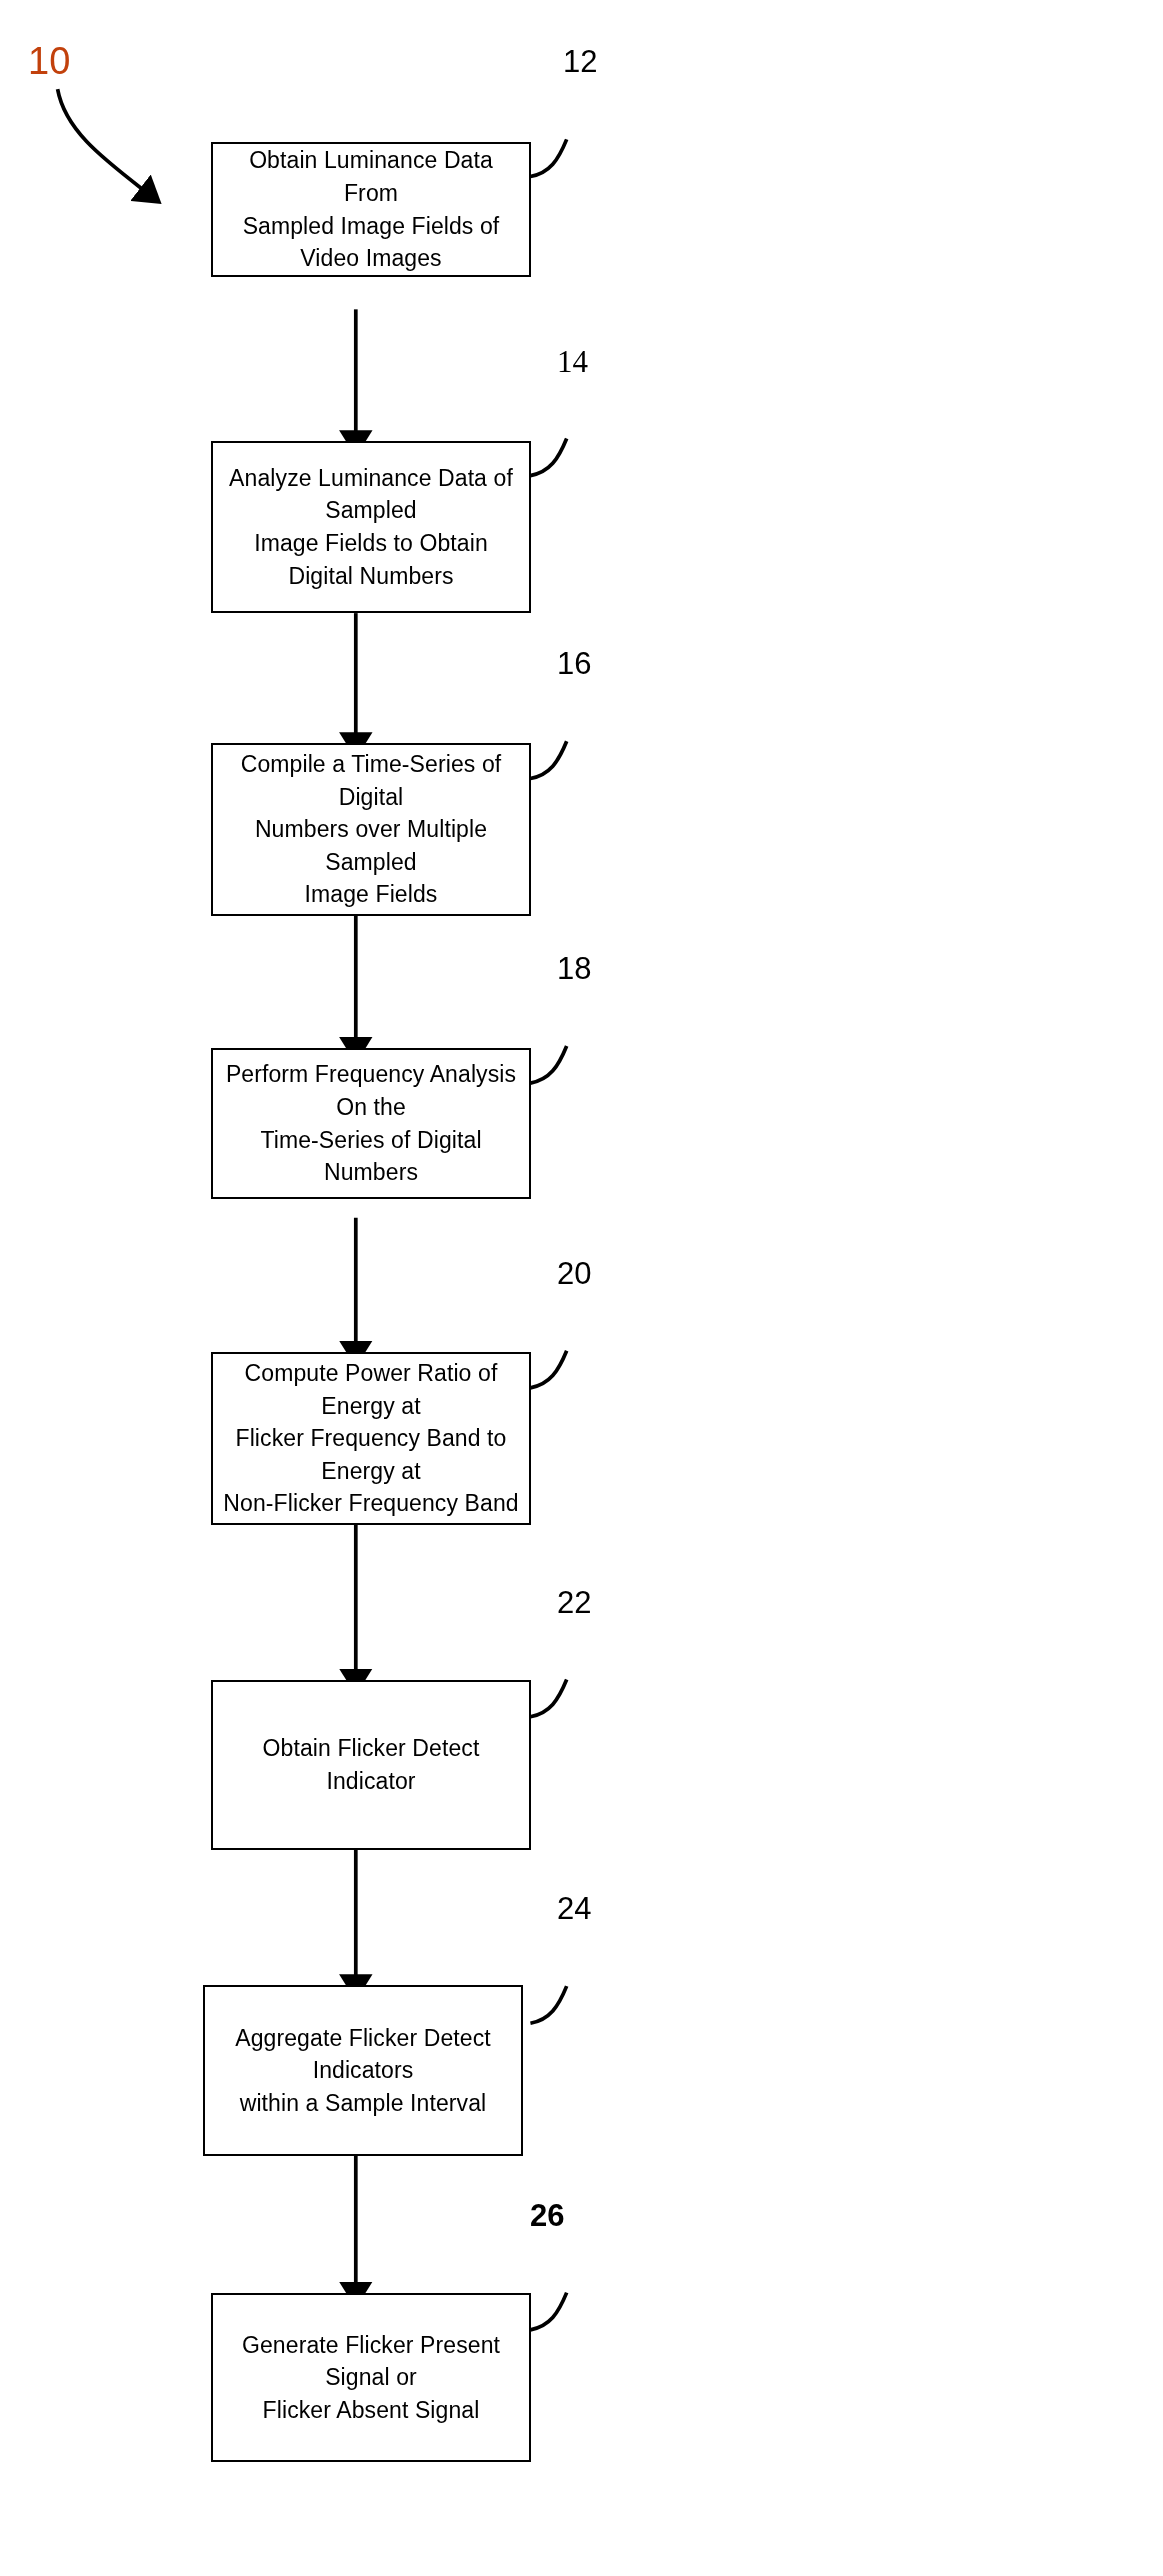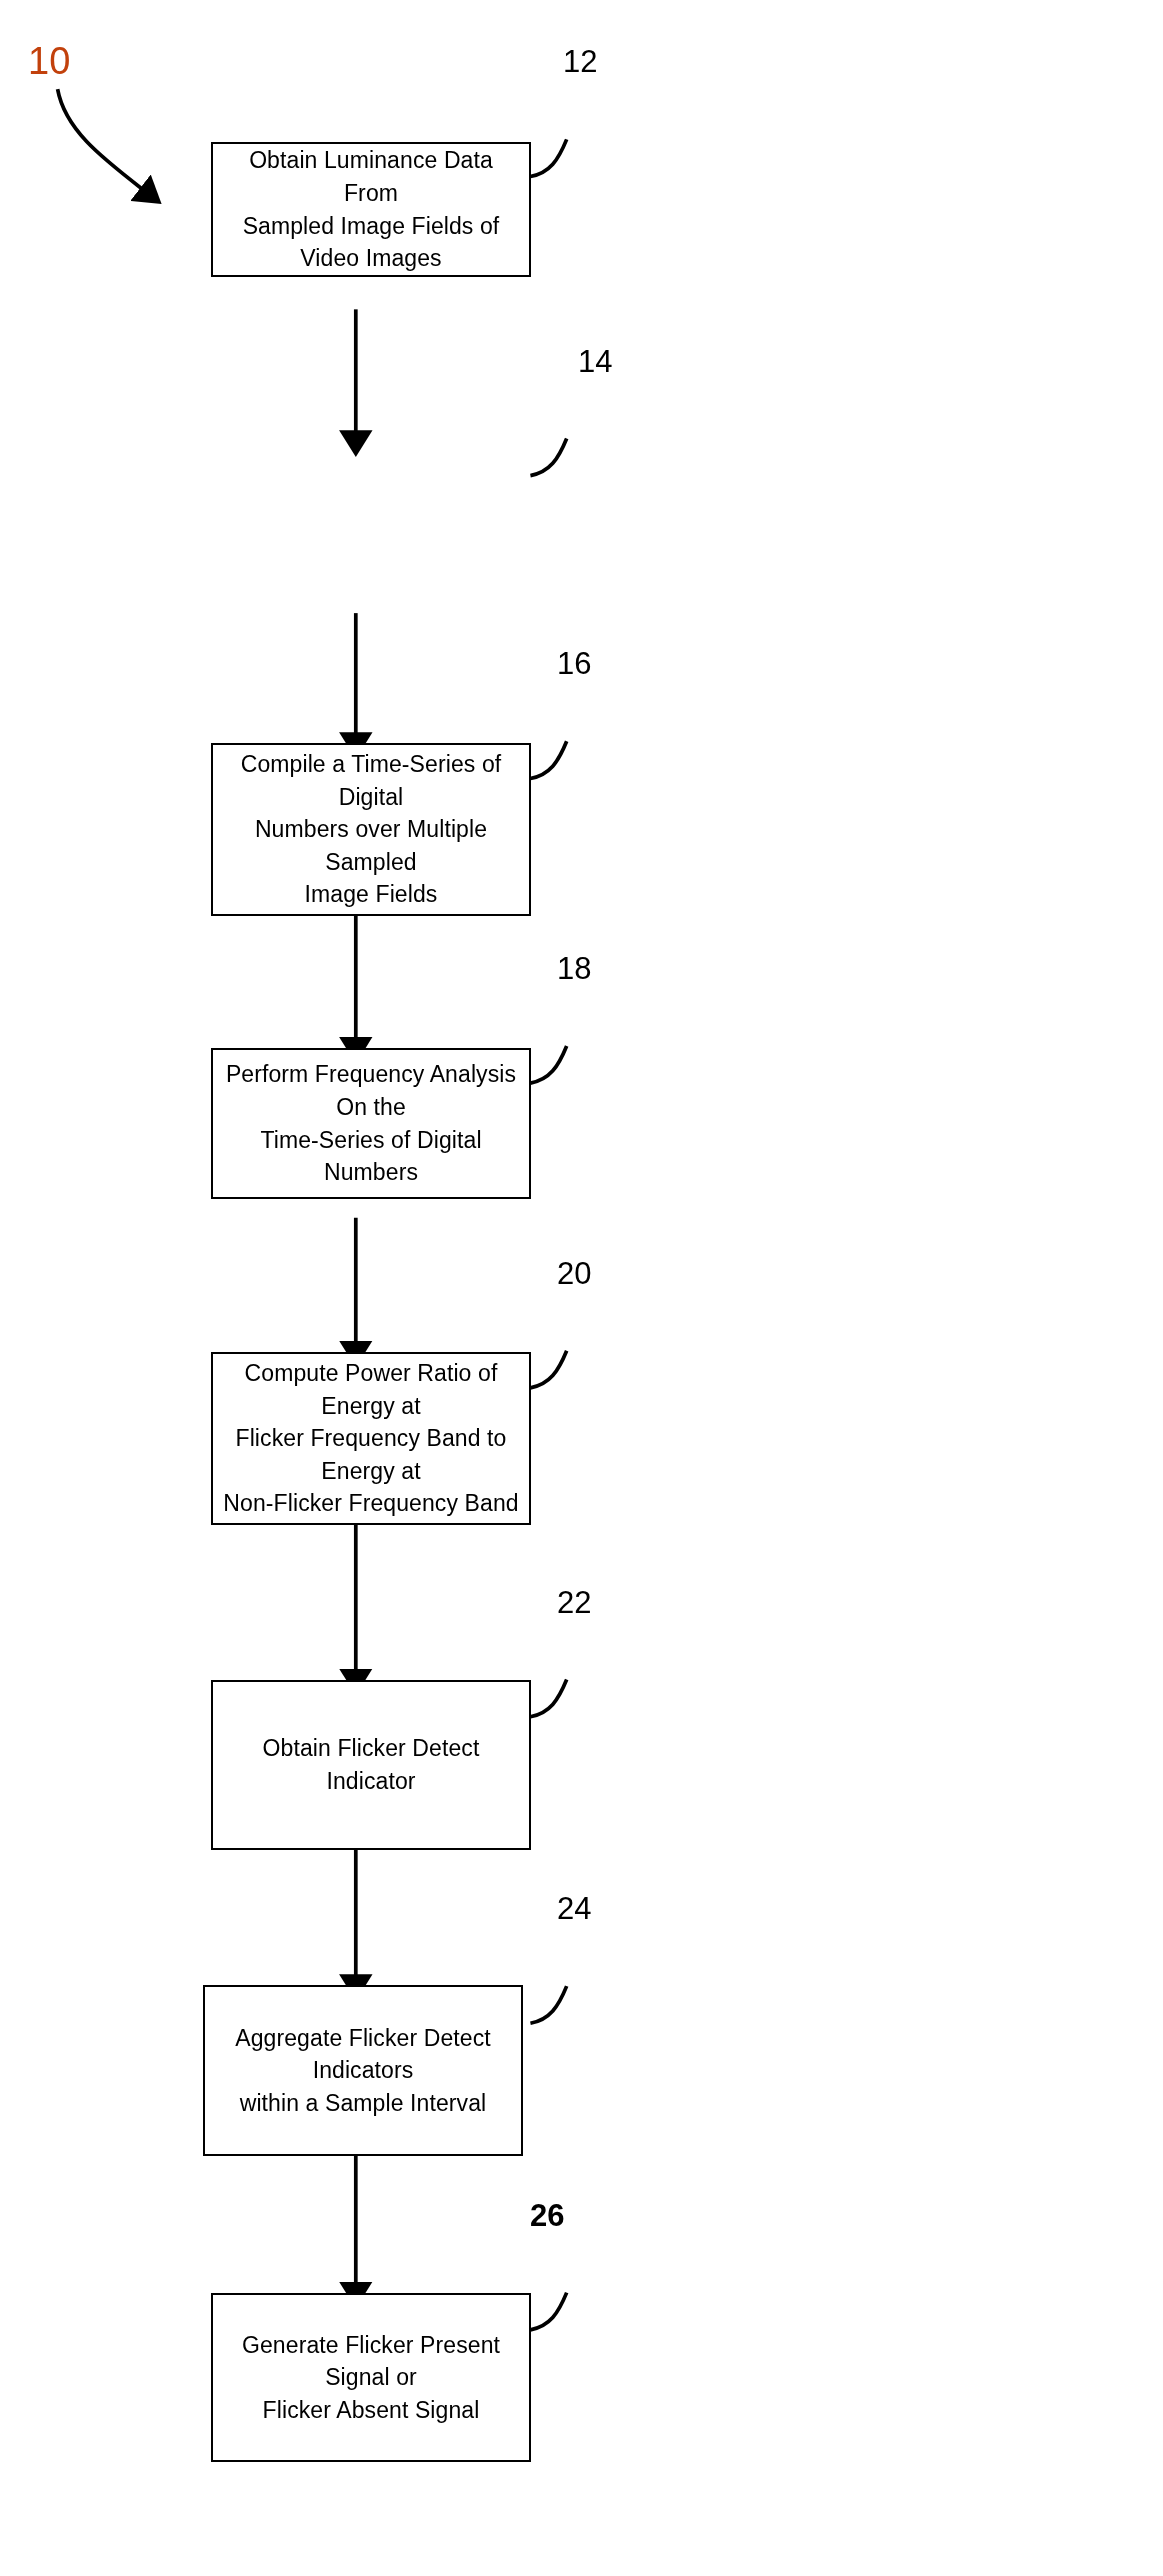--- a/index.html
+++ b/index.html
@@ -102,21 +102,25 @@
   </svg>
 
   <div class="fig-num" style="left:28px; top:42px;">10</div>
 
   <div class="process-box" style="left:211px; top:142px; width:320px; height:135px;">
     <div class="box-label">Obtain Luminance Data From
 Sampled Image Fields of Video Images</div>
   </div>
   <div class="ref-num" style="left:557px; top:46px;margin-left:6px;">12</div>
 
-  <div class="ref-num" style="left:578px; top:346px;">14</div>
+  <div class="process-box" style="left:211px; top:441px; width:320px; height:172px;">
+    <div class="box-label">Analyze Luminance Data of Sampled
+Image Fields to Obtain Digital Numbers</div>
+  </div>
+  <div class="ref-num" style="left:557px; top:346px;font-family:Liberation Serif, serif;">14</div>
 
   <div class="process-box" style="left:211px; top:743px; width:320px; height:173px;">
     <div class="box-label">Compile a Time-Series of Digital
 Numbers over Multiple Sampled
 Image Fields</div>
   </div>
   <div class="ref-num" style="left:557px; top:648px;">16</div>
 
   <div class="process-box" style="left:211px; top:1048px; width:320px; height:151px;">
     <div class="box-label">Perform Frequency Analysis On the

